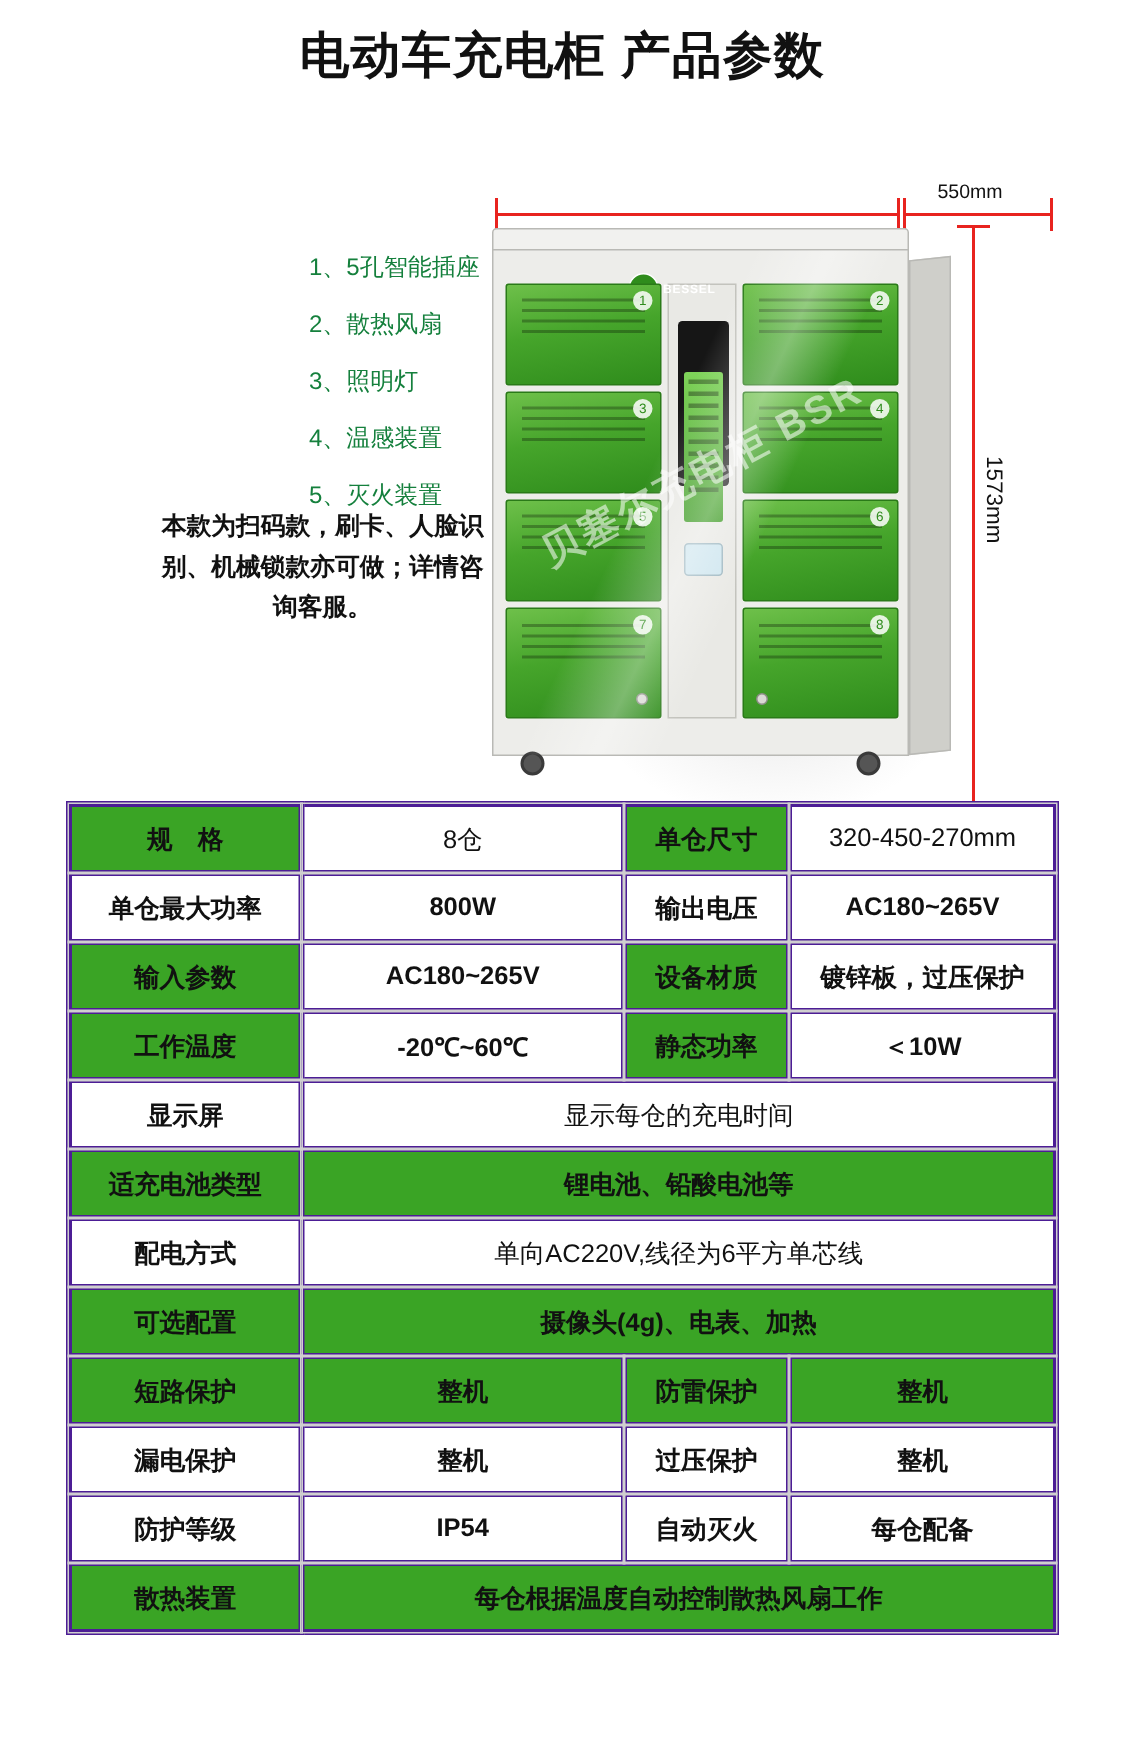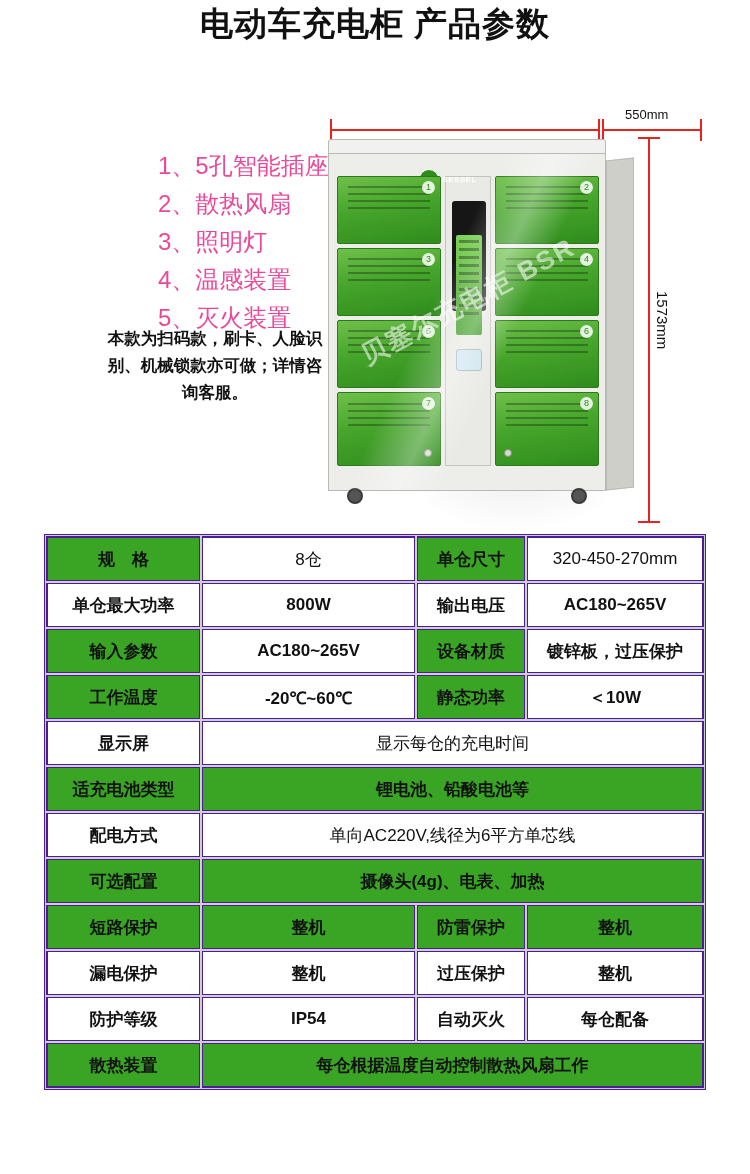--- a/index.html
+++ b/index.html
@@ -13,21 +13,21 @@
     position: relative;
     overflow: hidden;
   }
 
   
   .title {
     text-align: center;
     font-size: 33px;
     font-weight: bold;
     letter-spacing: 1px;
-    padding-top: 2px;
+    padding-top: 15px;
     padding-bottom: 6px;
     color: #111;
   }
 
   
   .hero {
     position: relative;
     height: 440px;
   }
 
@@ -48,24 +48,25 @@
     letter-spacing: 2px;
   }
   .feature-list {
     position: absolute;
     left: 118px;
     top: 78px;
     width: 240px;
   }
   .feature-list li {
     list-style: none;
-    font-size: 24px;
+    font-size: 16px;
     line-height: 38px;
-    color: #ec4899;
+    color: #15803d;
     white-space: nowrap;
+    margin-left: 48px;
   }
   .feature-note {
     position: absolute;
     left: 100px;
     top: 272px;
     width: 230px;
     font-size: 16.5px;
     font-weight: bold;
     line-height: 27px;
     color: #111;

